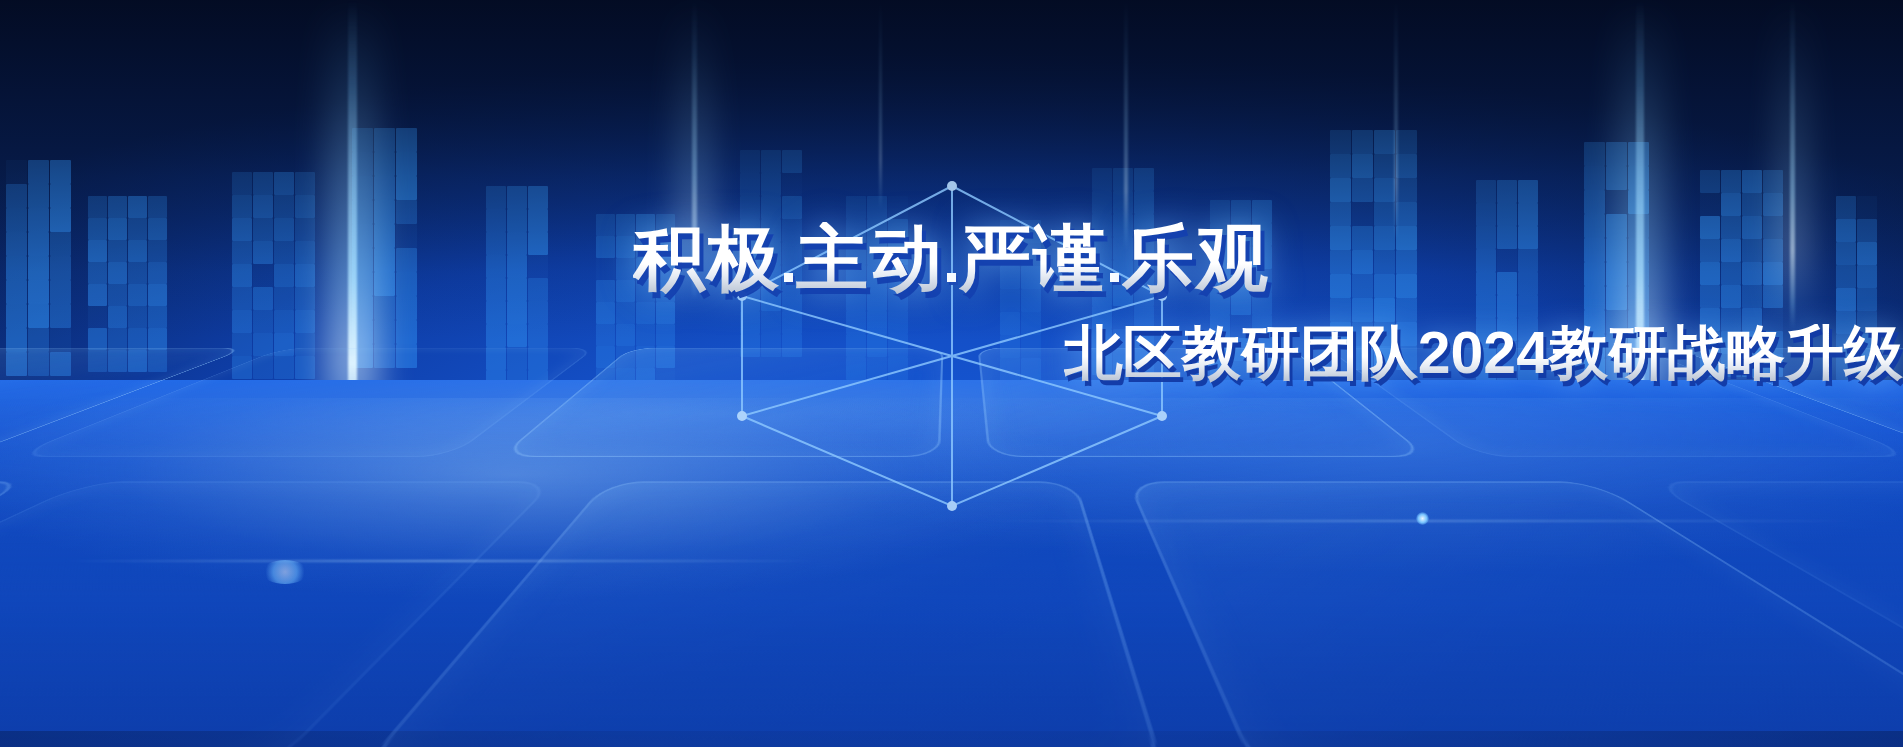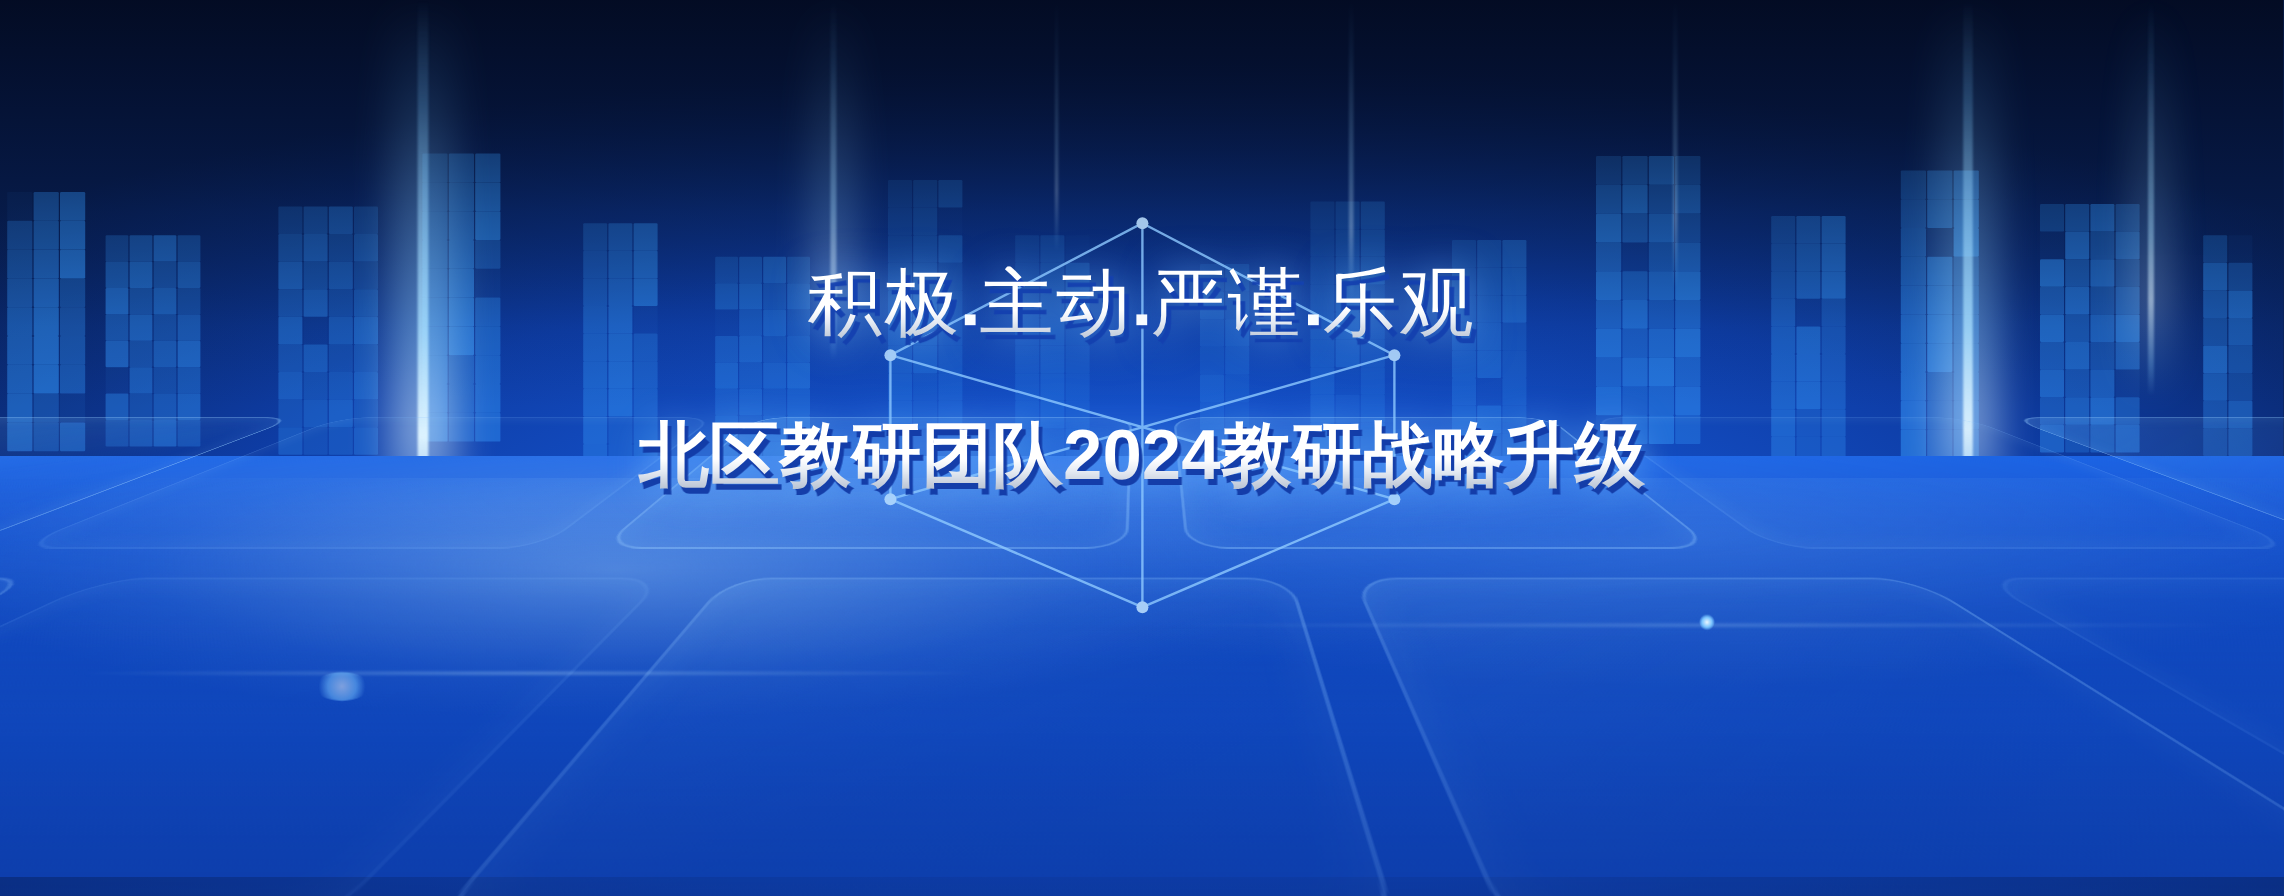--- a/index.html
+++ b/index.html
@@ -110,22 +110,22 @@
     position:absolute; left:0; top:0; width:100%; height:100%;
     pointer-events:none;
   }
   .title-row {
     position:absolute; left:0; top:222px; width:100%;
     text-align:center;
     white-space:nowrap;
   }
   .title-main {
     display:inline-block;
-    font-size:62px;
-    font-weight:normal;
+    font-size:72px;
+    font-weight:bold;
     letter-spacing:2px;
     line-height:1;
     background:linear-gradient(180deg,#ffffff 0%,#ffffff 58%,#e7ecf4 74%,#b9c4d4 100%);
     -webkit-background-clip:text;
     background-clip:text;
     color:transparent;
     filter:drop-shadow(4px 6px 0px rgba(20,64,175,0.95)) drop-shadow(0 0 16px rgba(120,190,255,0.55));
   }
   .sep {
     display:inline-block;
@@ -135,22 +135,22 @@
   .sep b {
     display:inline-block;
     width:9px; height:9px;
     background:#ffffff;
     margin:0 3px 16px 3px;
     vertical-align:middle;
     filter:drop-shadow(2px 3px 0 rgba(20,64,175,0.95));
   }
 
   .title-sub-row {
-    position:absolute; left:0; top:350px; width:100%;
-    text-align:center; white-space:nowrap;
+    position:absolute; left:0; top:324px; width:100%;
+    text-align:right; white-space:nowrap;
   }
   .title-sub {
     display:inline-block;
     font-size:59px;
     font-weight:bold;
     letter-spacing:0px;
     line-height:1;
     background:linear-gradient(180deg,#ffffff 0%,#ffffff 55%,#e6ebf3 72%,#b4bfd0 100%);
     -webkit-background-clip:text;
     background-clip:text;

